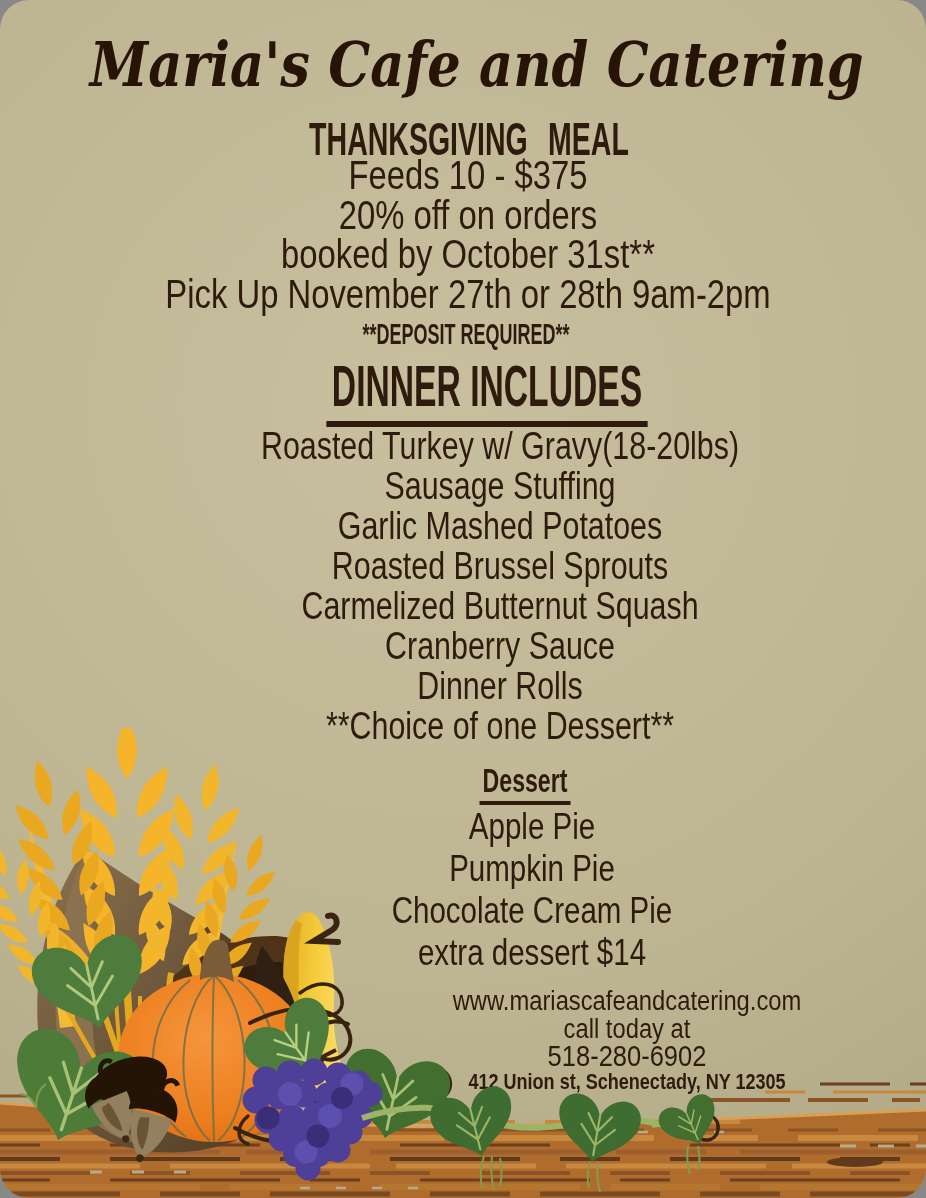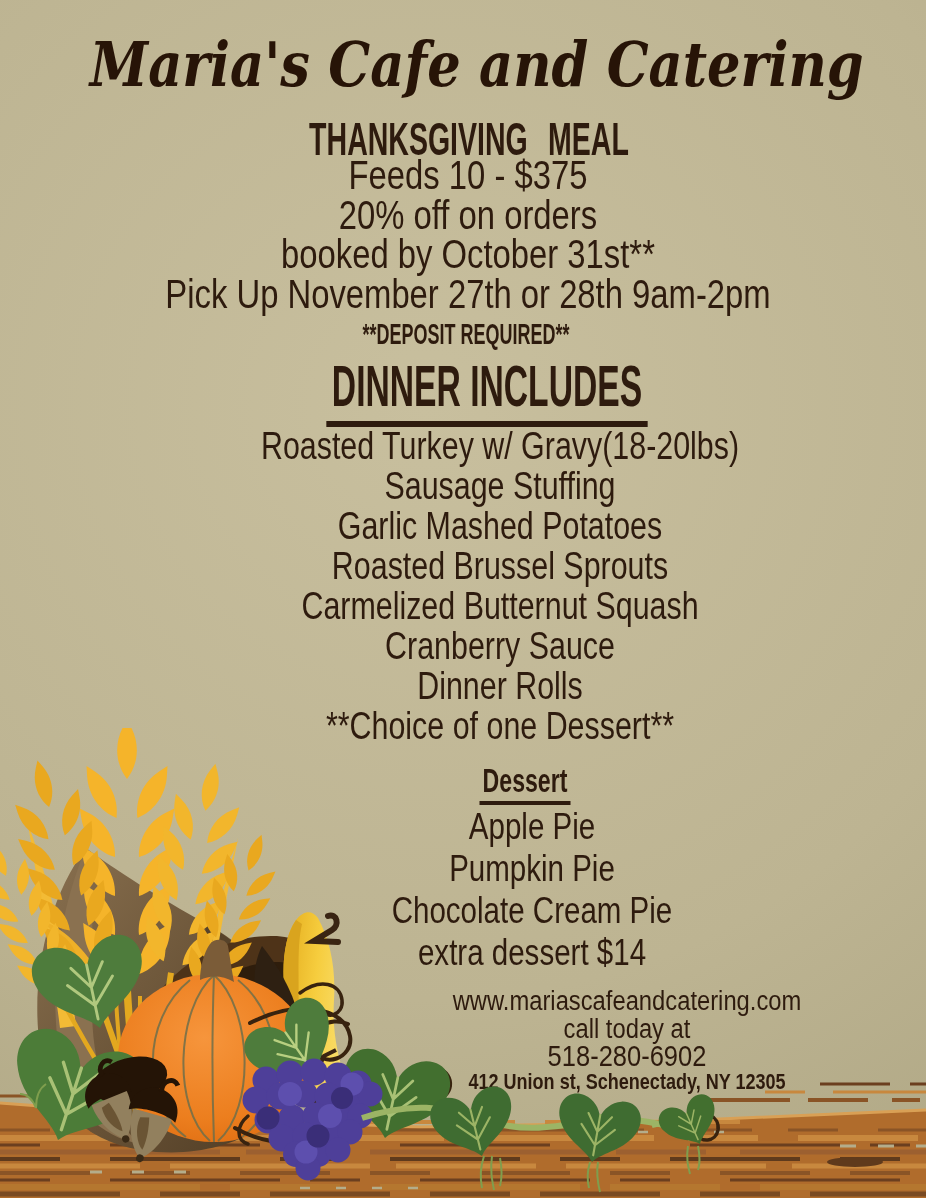--- a/index.html
+++ b/index.html
@@ -1,20 +1,21 @@
 <!DOCTYPE html>
 <html><head>
 <meta charset="utf-8">
 <style>
   html,body{margin:0;padding:0;background:#888;}
   .flyer{
     position:relative;width:926px;height:1198px;overflow:hidden;
     background:radial-gradient(ellipse 130% 95% at 46% 34%, #c8bf9e 0%, #bdb492 52%, #a8a07d 100%);
     color:#2e1b0e;
     font-family:"Liberation Sans", sans-serif;
+    border-radius:29px;
   }
   .abs{position:absolute;right:0;text-align:center;white-space:nowrap;}
   .title{
     left:22px;top:28px;
     font-family:"DejaVu Serif", serif;font-style:italic;font-weight:bold;
     font-size:62px;transform:scaleX(0.85);color:#271407;
   }
   .subtitle{
     left:12px;top:112px;font-weight:bold;font-size:46px;
     letter-spacing:0px;word-spacing:20px;transform:scaleX(0.62);

